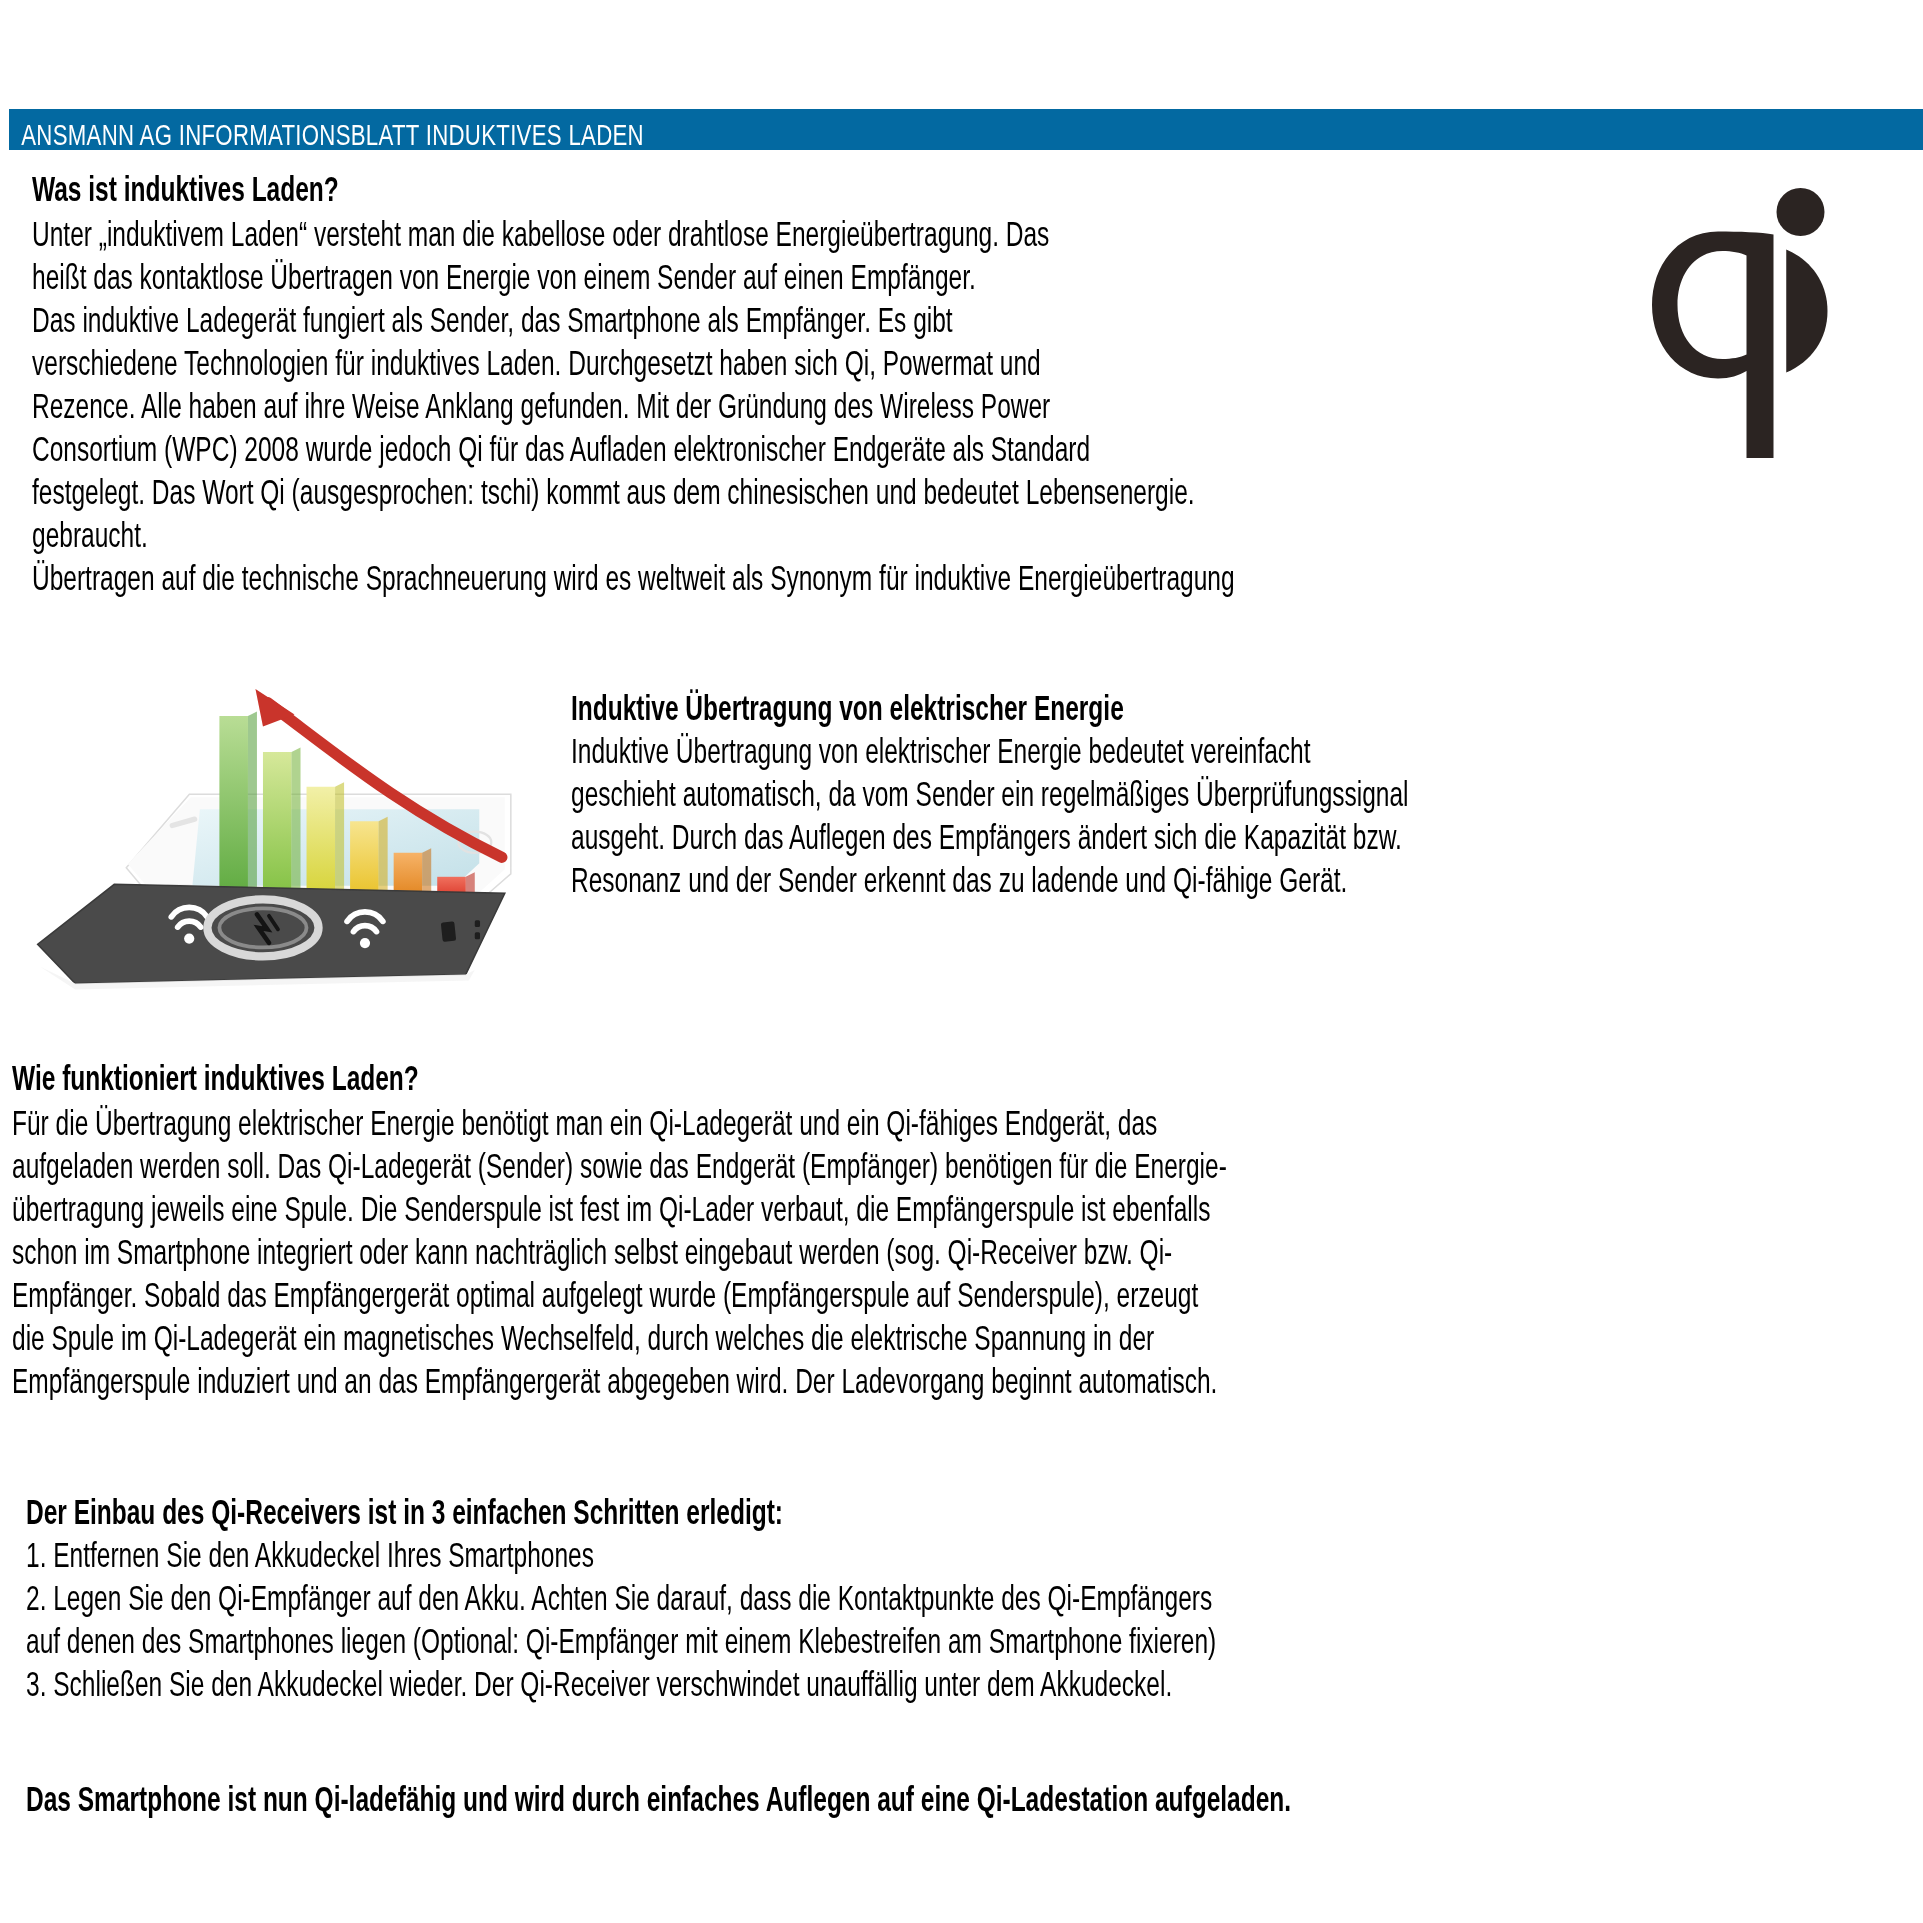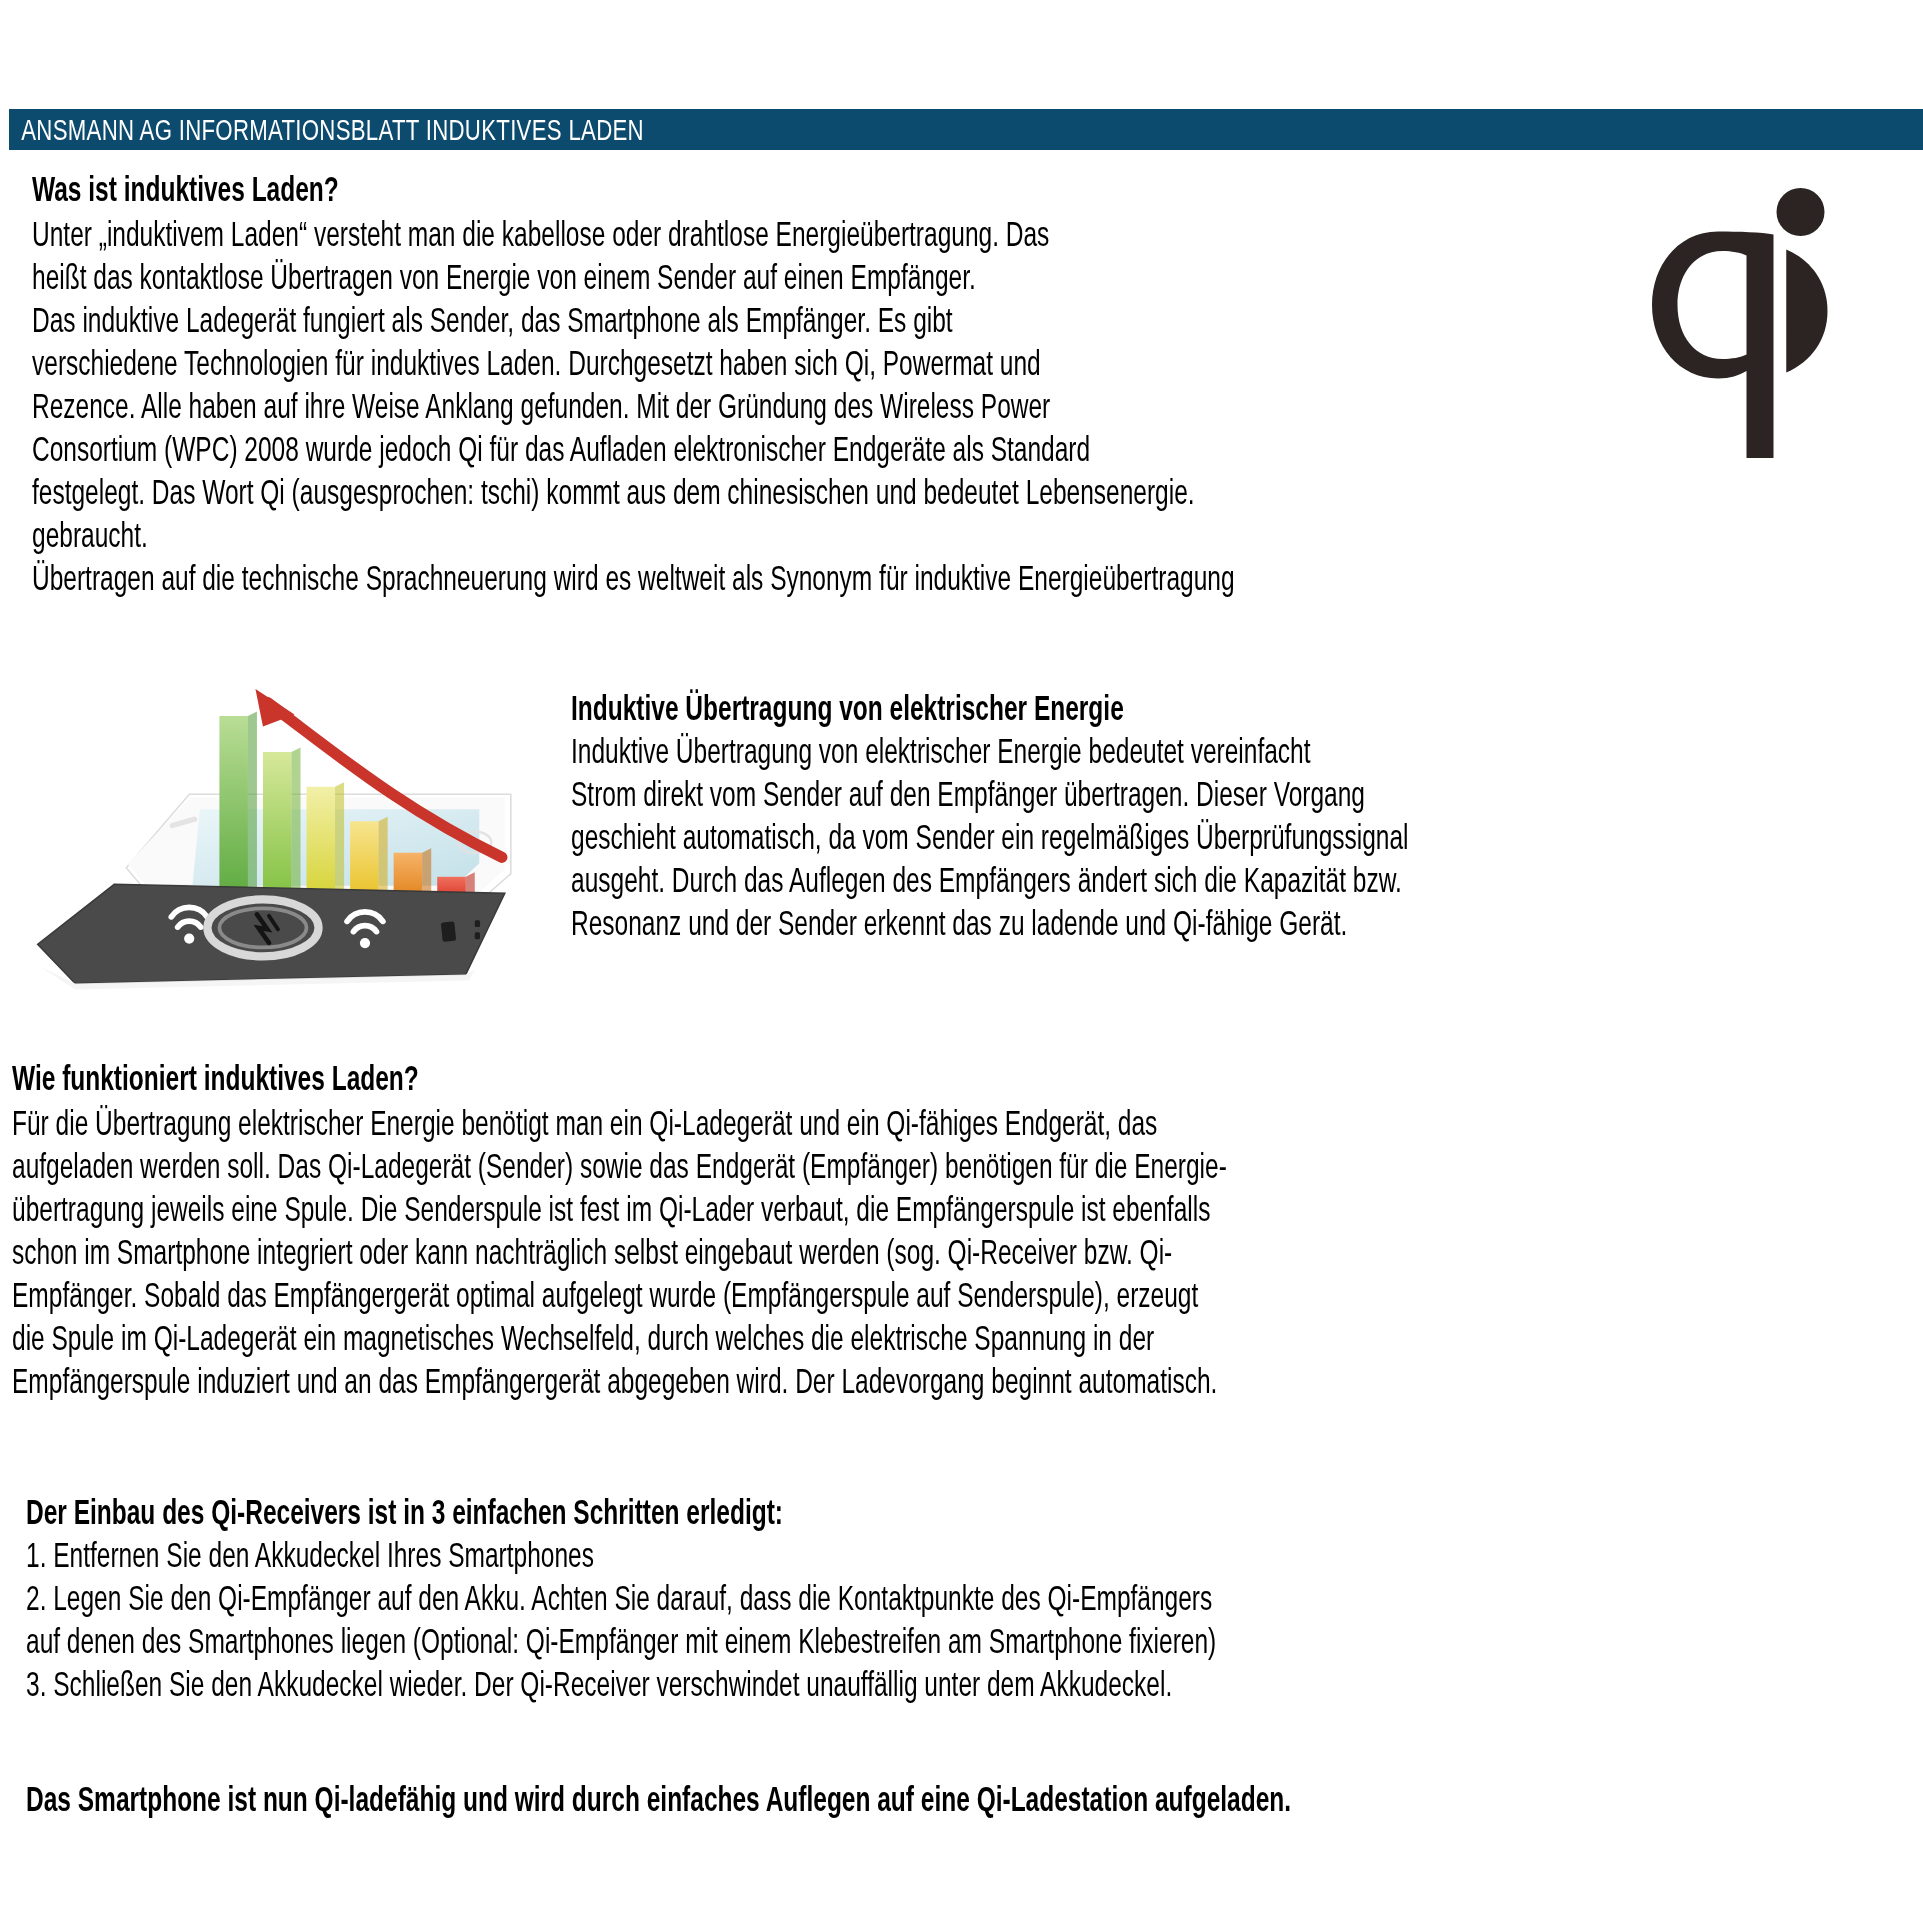--- a/index.html
+++ b/index.html
@@ -8,22 +8,22 @@
     background:#ffffff;
     font-family:"Liberation Sans","DejaVu Sans",sans-serif;
     color:#000000;
     overflow:hidden;
   }
   .page{position:relative;width:1924px;height:1924px;}
 
   
   .headerbar{
     position:absolute;left:9px;top:109px;right:0;height:41px;
-    background:#0c4a6e;
-    display:flex;align-items:center;
+    background:#0369a1;
+    display:flex;align-items:flex-end;
   }
   .headerbar .title{
     color:#ffffff;
     font-size:30px;
     line-height:1;
     letter-spacing:0.4px;
     padding-left:16.5px;
     transform:scaleX(0.74);
     transform-origin:left center;
     white-space:nowrap;
@@ -244,23 +244,20 @@
   </div>
 
   <div class="lines" id="mid-block">
     <div class="row sp-head">
       <span class="cond sec-head">Induktive Übertragung von elektrischer Energie</span>
     </div>
     <div class="row">
         <span class="cond body-line">Induktive Übertragung von elektrischer Energie bedeutet vereinfacht</span>
       </div>
     <div class="row">
-        <span class="cond body-line">Strom direkt vom Sender auf den Empfänger übertragen. Dieser Vorgang</span>
-      </div>
-    <div class="row">
         <span class="cond body-line">geschieht automatisch, da vom Sender ein regelmäßiges Überprüfungssignal</span>
       </div>
     <div class="row">
         <span class="cond body-line">ausgeht. Durch das Auflegen des Empfängers ändert sich die Kapazität bzw.</span>
       </div>
     <div class="row">
         <span class="cond body-line">Resonanz und der Sender erkennt das zu ladende und Qi-fähige Gerät.</span>
       </div>
   </div>
 

